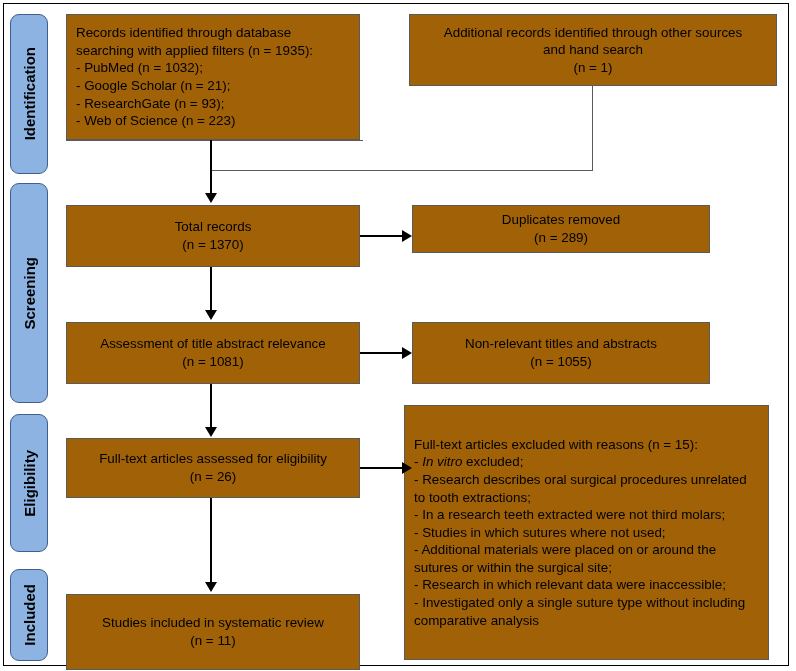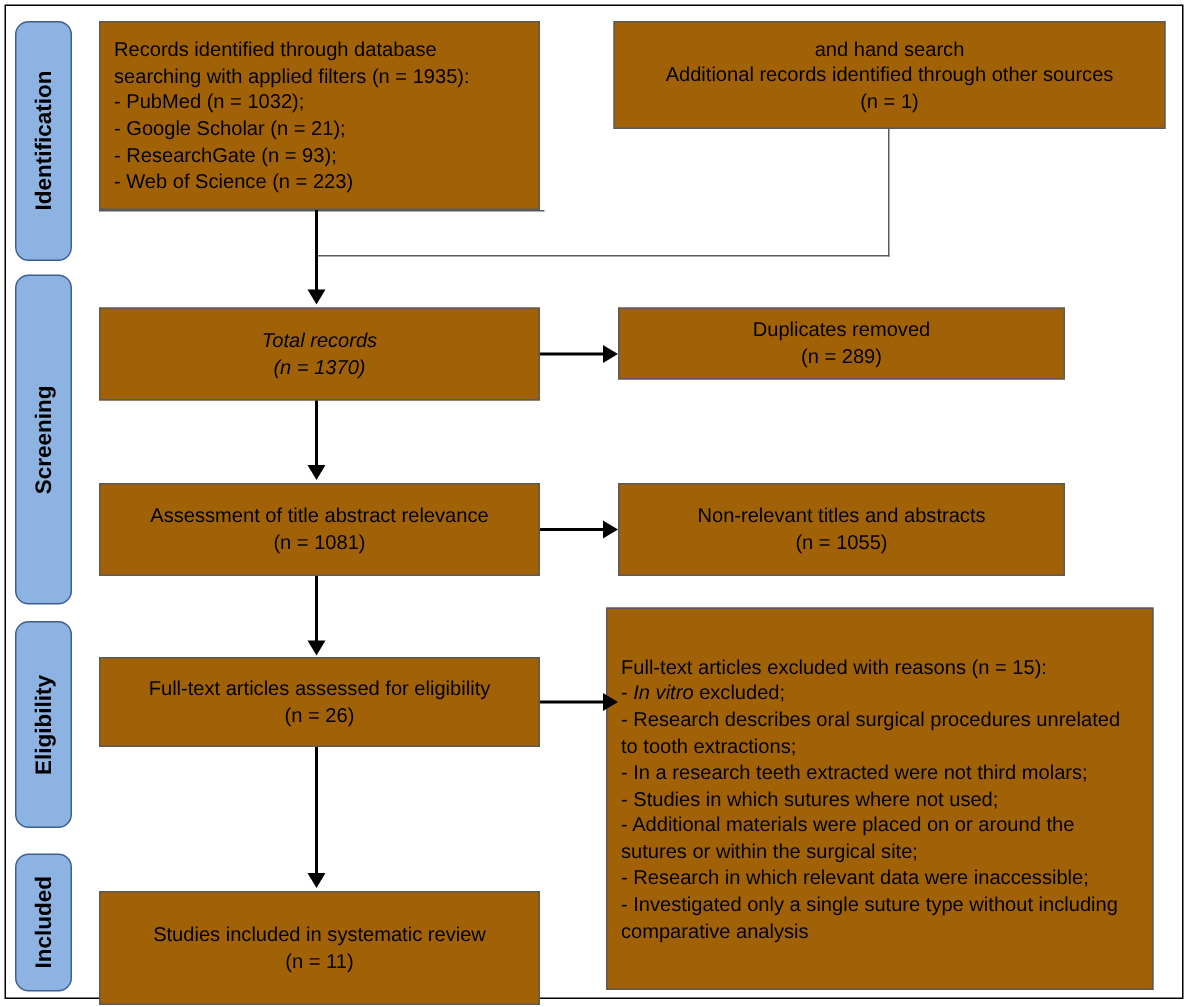--- a/index.html
+++ b/index.html
@@ -136,35 +136,35 @@
       <div class="line">searching with applied filters (n = 1935):</div>
       <div class="line">- PubMed (n = 1032);</div>
       <div class="line">- Google Scholar (n = 21);</div>
       <div class="line">- ResearchGate (n = 93);</div>
       <div class="line">- Web of Science (n = 223)</div>
     </div>
   </div>
 
   <div class="box center" style="left:409px; top:14px; width:368px; height:72px;">
     <div class="inner">
+      <div class="line">Additional records identified through other sources</div>
       <div class="line">and hand search</div>
-      <div class="line">Additional records identified through other sources</div>
       <div class="line">(n = 1)</div>
     </div>
   </div>
 
   <div class="thinline" style="left:592px; top:86px; width:1px; height:85px;"></div>
   <div class="thinline" style="left:211px; top:170px; width:382px; height:1px;"></div>
 
   <div class="thinline" style="left:66px; top:140px; width:297px; height:1px;"></div>
 
   <div class="vline" style="left:210px; top:140px; height:56px;"></div>
   <div class="arrow-down" style="left:205px; top:193px;"></div>
 
-  <div class="box center" style="left:66px; top:205px; width:294px; height:62px;font-style:italic;">
+  <div class="box center" style="left:66px; top:205px; width:294px; height:62px;">
     <div class="inner">
       <div class="line">Total records</div>
       <div class="line">(n = 1370)</div>
     </div>
   </div>
 
   <div class="box center" style="left:412px; top:205px; width:298px; height:48px;">
     <div class="inner">
       <div class="line">Duplicates removed</div>
       <div class="line">(n = 289)</div>

